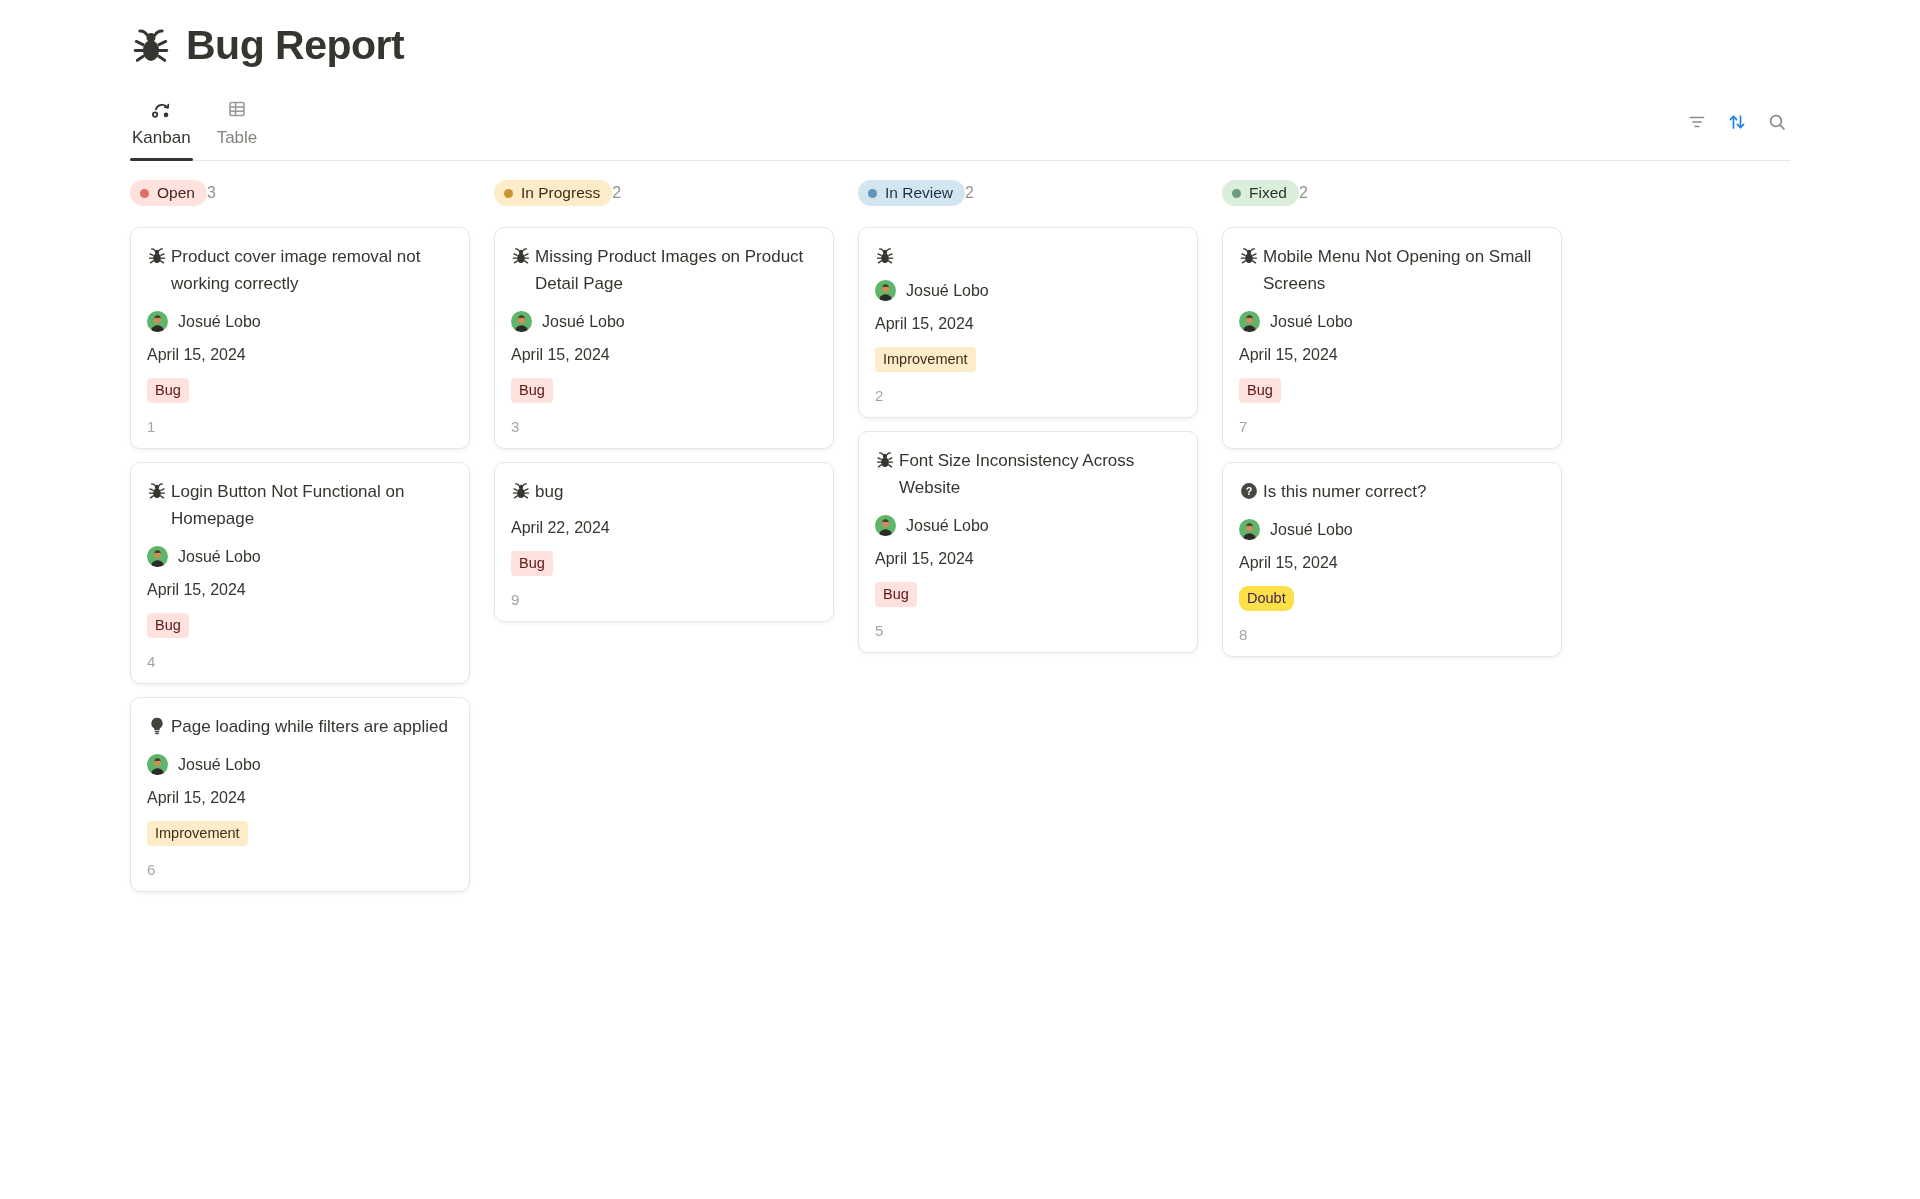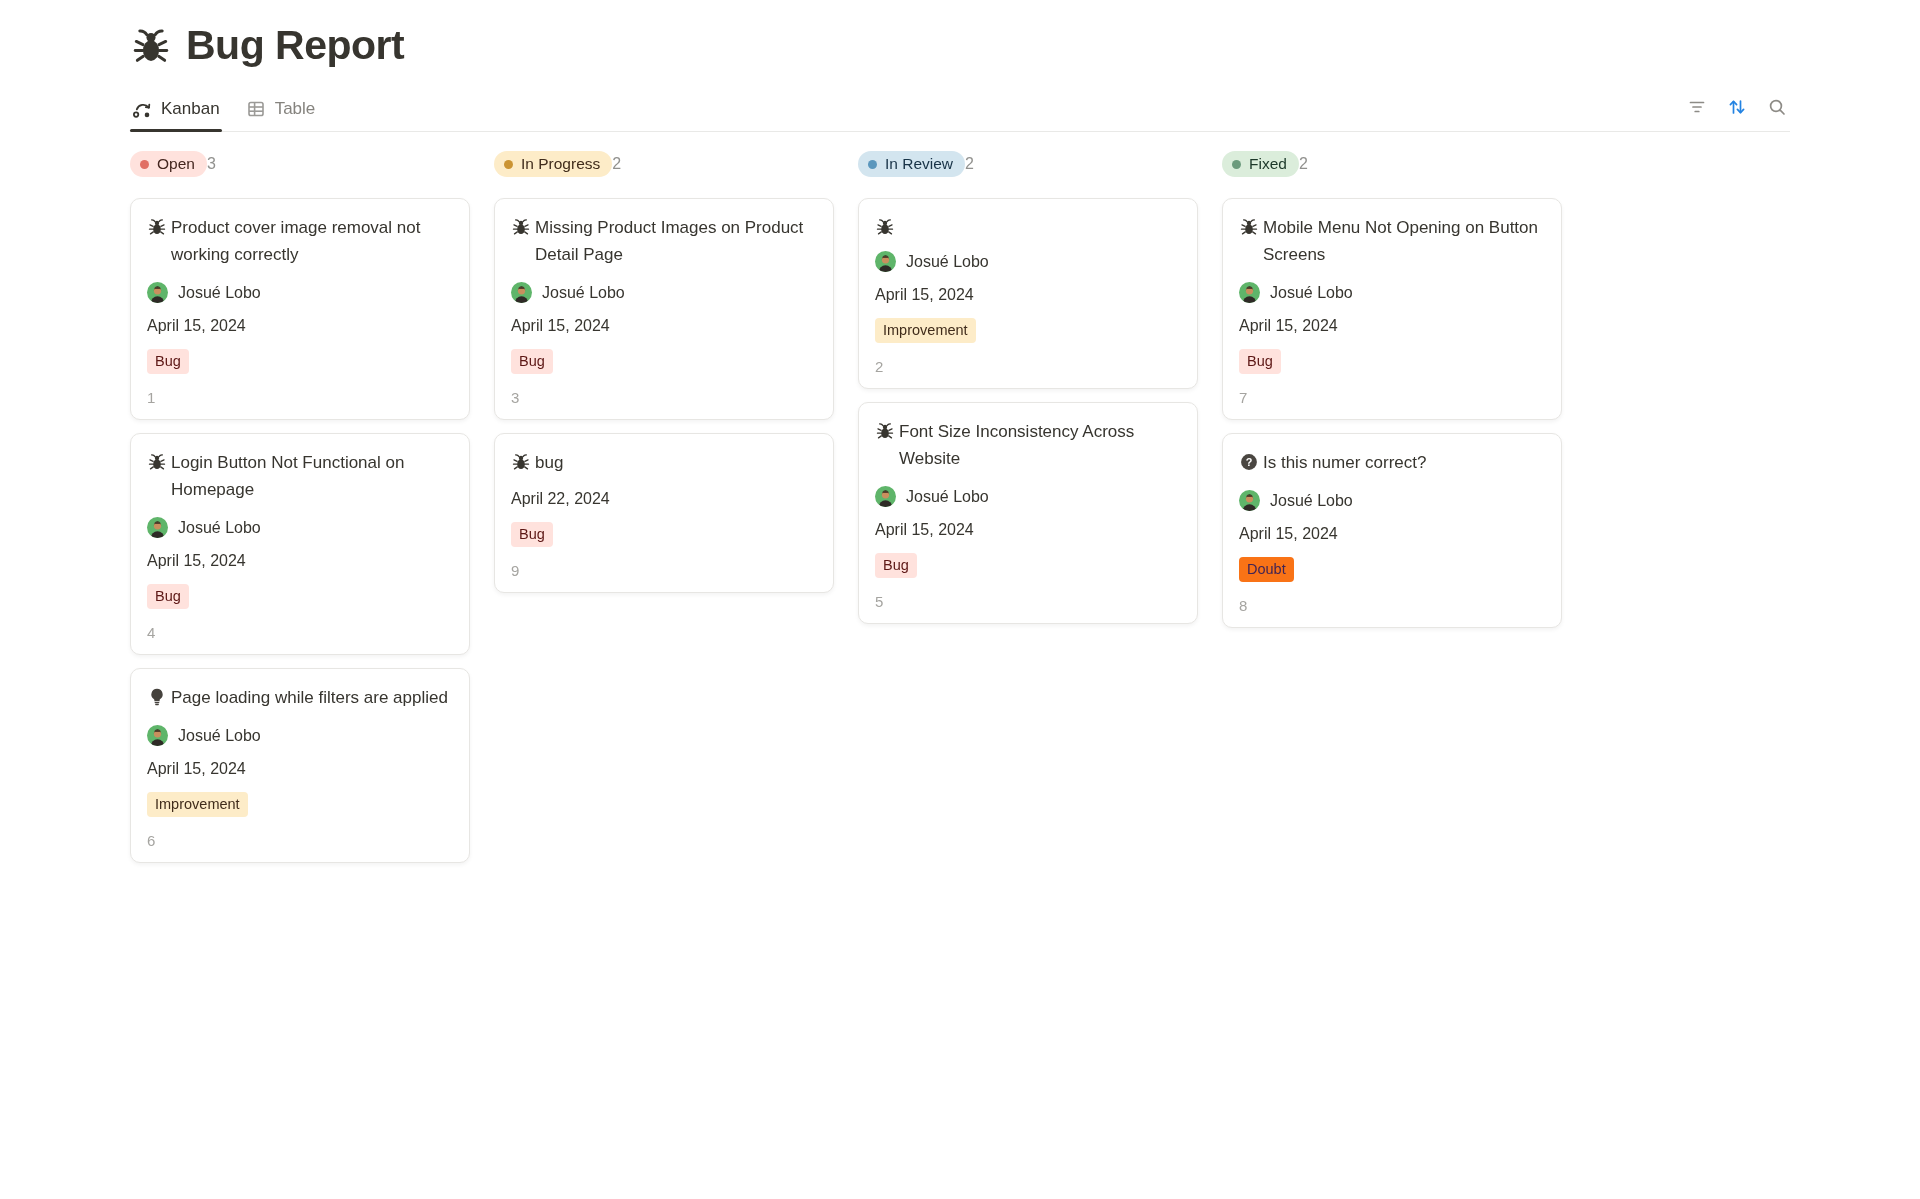--- a/index.html
+++ b/index.html
@@ -25,20 +25,21 @@
   }
   .tabs { display: flex; }
   .tab {
     display: flex; align-items: center; gap: 9px;
     padding: 8px 2px 12px 2px;
     margin-right: 22px;
     font-size: 17px;
     color: #85837E;
     cursor: pointer;
     position: relative;
+    flex-direction: column;
   }
   .tab .tab-icon svg { width: 20px; height: 20px; display: block; }
   .tab.active { color: #37352F; font-weight: 500; }
   .tab.active::after {
     content: ""; position: absolute; left: 0; right: 0; bottom: -1px;
     height: 3px; background: #37352F; border-radius: 2px;
   }
   .toolbar-actions { display: flex; align-items: center; gap: 14px; padding-bottom: 8px; }
   .icon-btn { width: 26px; height: 26px; display: flex; align-items: center; justify-content: center;
     border-radius: 4px; cursor: pointer; }
@@ -495,21 +496,21 @@
                   <circle cx="12" cy="7.1" r="2.6" fill="#37352F" stroke="none"></circle>
                   <ellipse cx="12" cy="14.6" rx="4.6" ry="5.9" fill="#37352F" stroke="none"></ellipse>
                   <path d="M7.4 11.2 L3.6 9.4"></path>
                   <path d="M7.3 14.6 L3 14.6"></path>
                   <path d="M7.6 17.9 L4.2 20.2"></path>
                   <path d="M16.6 11.2 L20.4 9.4"></path>
                   <path d="M16.7 14.6 L21 14.6"></path>
                   <path d="M16.4 17.9 L19.8 20.2"></path>
                 </svg>
               </span>
-      <div class="card-title">Mobile Menu Not Opening on Button Screens</div>
+      <div class="card-title">Mobile Menu Not Opening on Small Screens</div>
     </div>
     <div class="card-row assignee-row">
       <span class="avatar">
         <svg viewBox="0 0 20 20">
           <defs>
                     <clipPath id="avclip">
                       <circle cx="10" cy="10" r="10"></circle>
                     </clipPath>
                   </defs>
           <circle cx="10" cy="10" r="10" fill="#5FB56A"></circle>
@@ -554,20 +555,20 @@
             <circle cx="10" cy="8.4" r="3.5" fill="#C98F5E"></circle>
             <path d="M6.5 8.4 a3.5 3.5 0 0 1 7 0 l-0.6 -2.6 a3.3 3.3 0 0 0 -5.8 0 z" fill="#33261C"></path>
             <path d="M6.5 8.6 a3.5 3.5 0 0 1 7 0 L13 6.4 H7 Z" fill="#33261C"></path>
           </g>
         </svg>
       </span>
       <span class="assignee-name">Josué Lobo</span>
     </div>
     <div class="card-row card-date">April 15, 2024</div>
     <div class="card-row">
-      <span class="tag" style="background: #f97316; color: rgb(65, 36, 84);">Doubt</span>
+      <span class="tag" style="background: #fde047; color: rgb(65, 36, 84); border-radius: 9px;">Doubt</span>
     </div>
     <div class="card-number">8</div>
   </article>
 </div>
   </section>
 </main>
 </div>
 
 </body></html>

